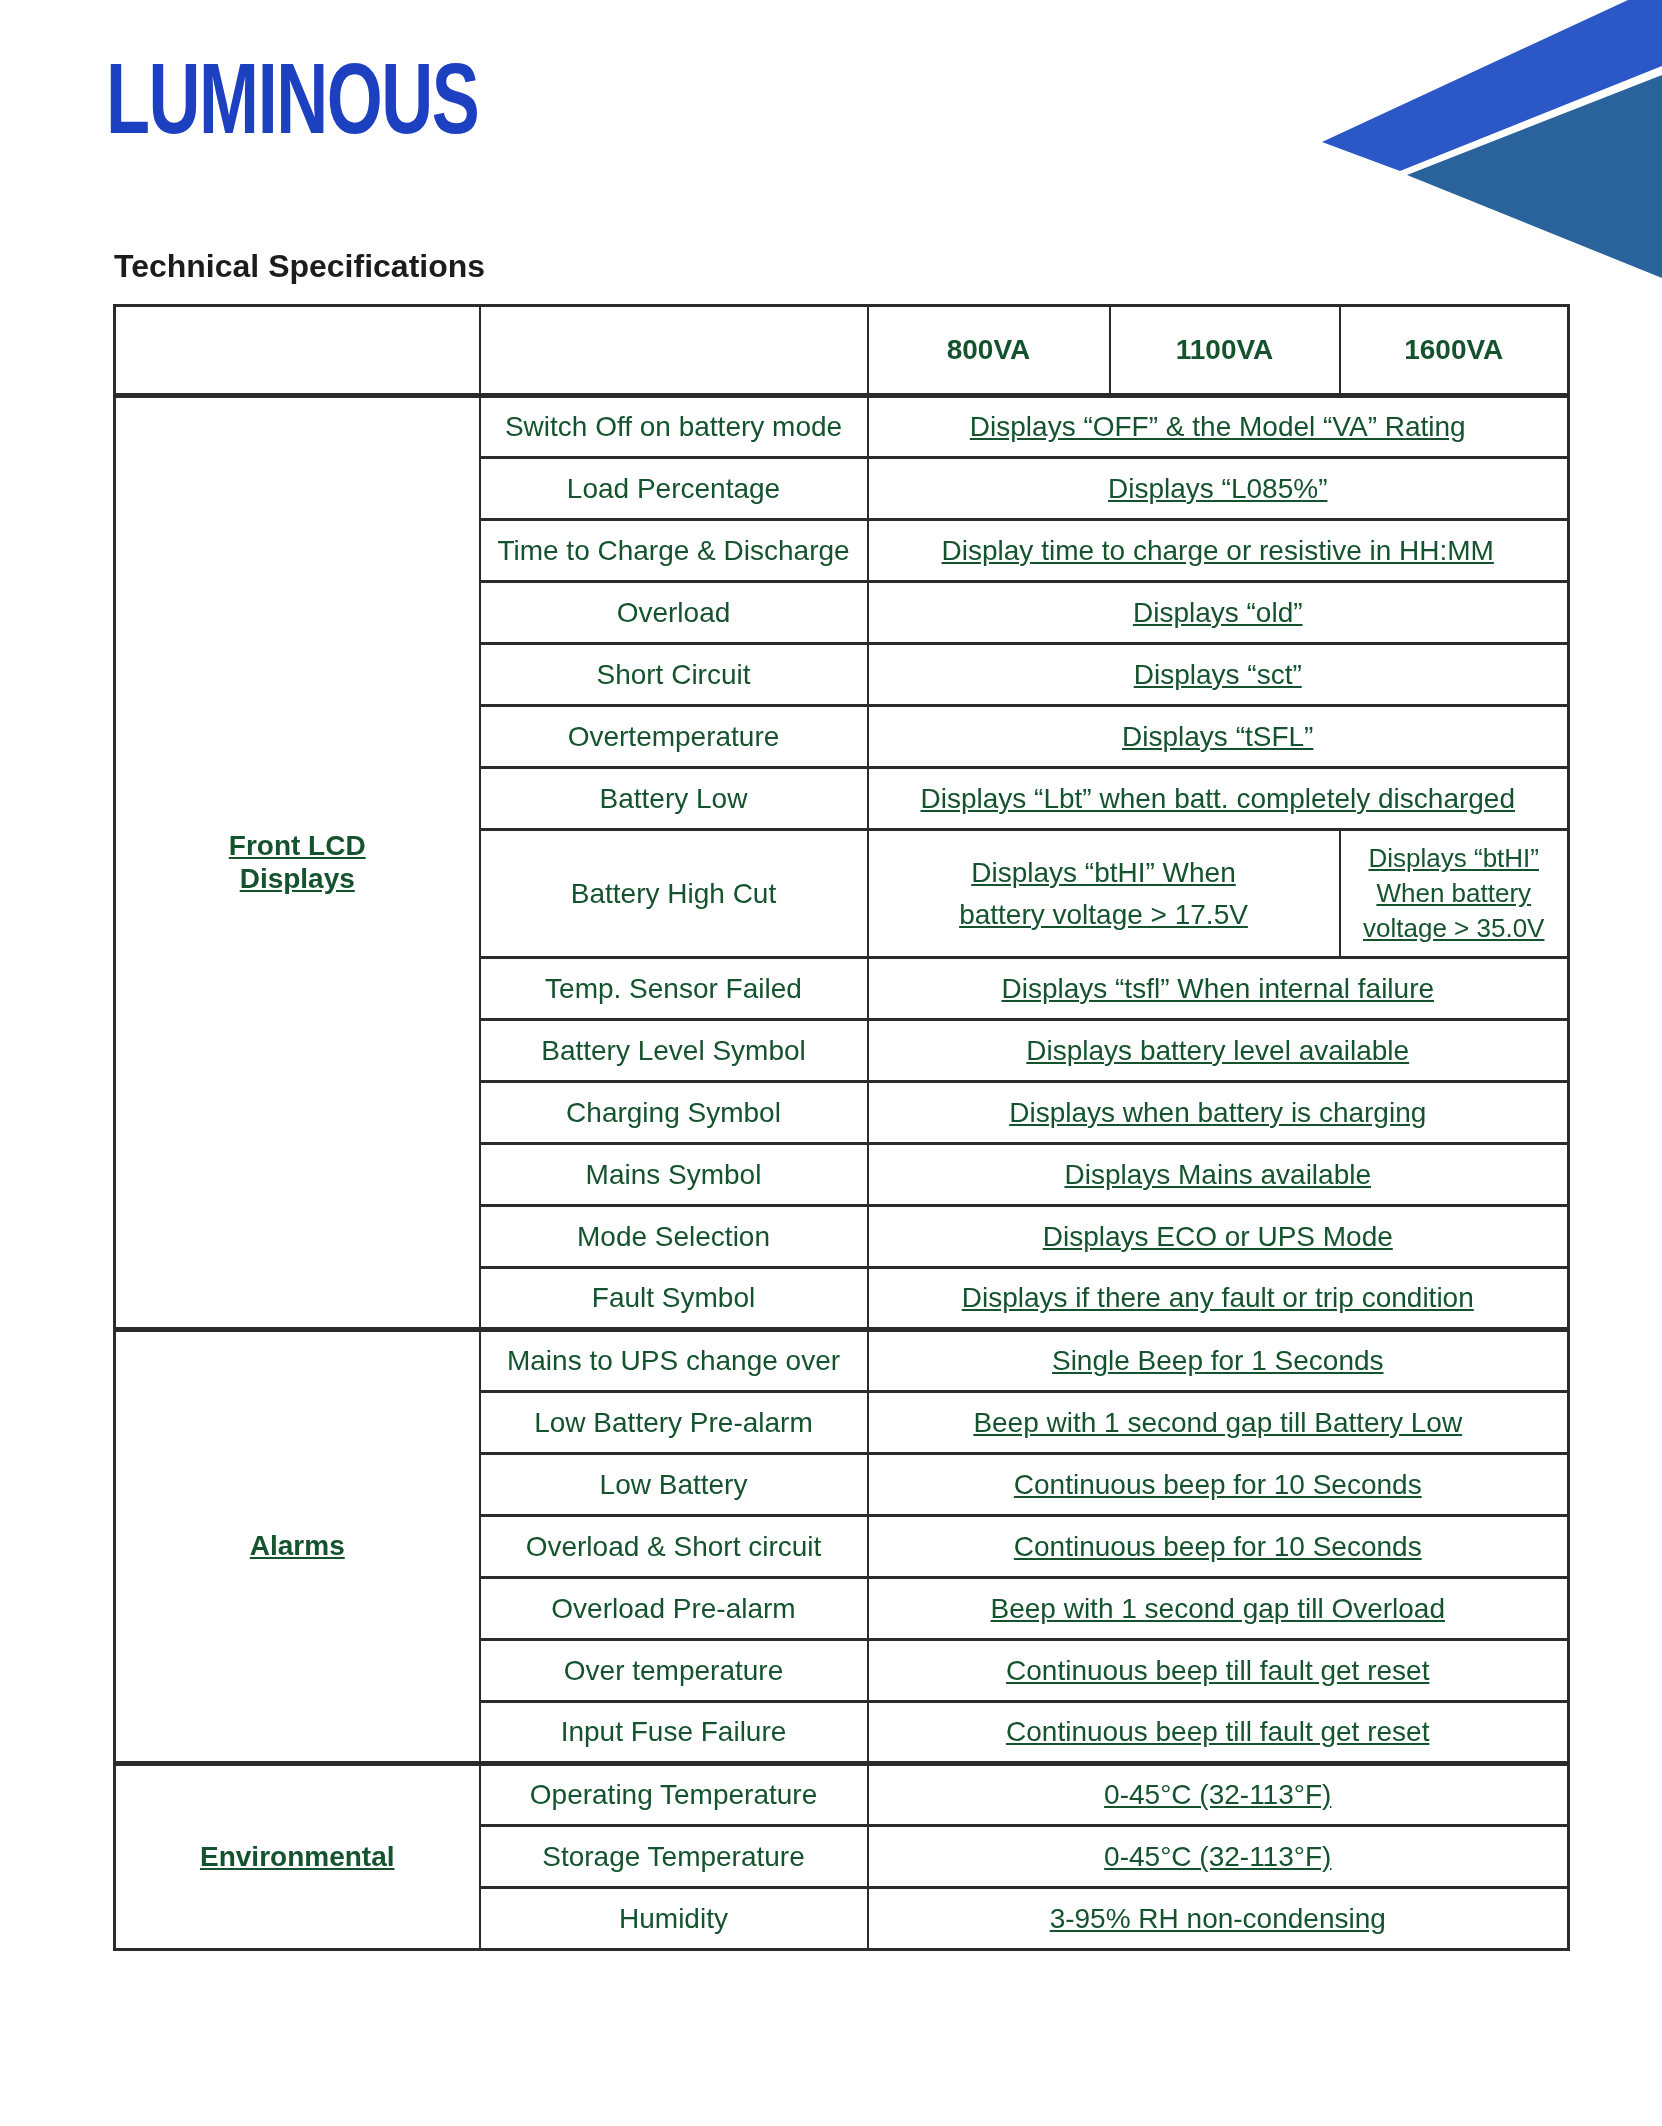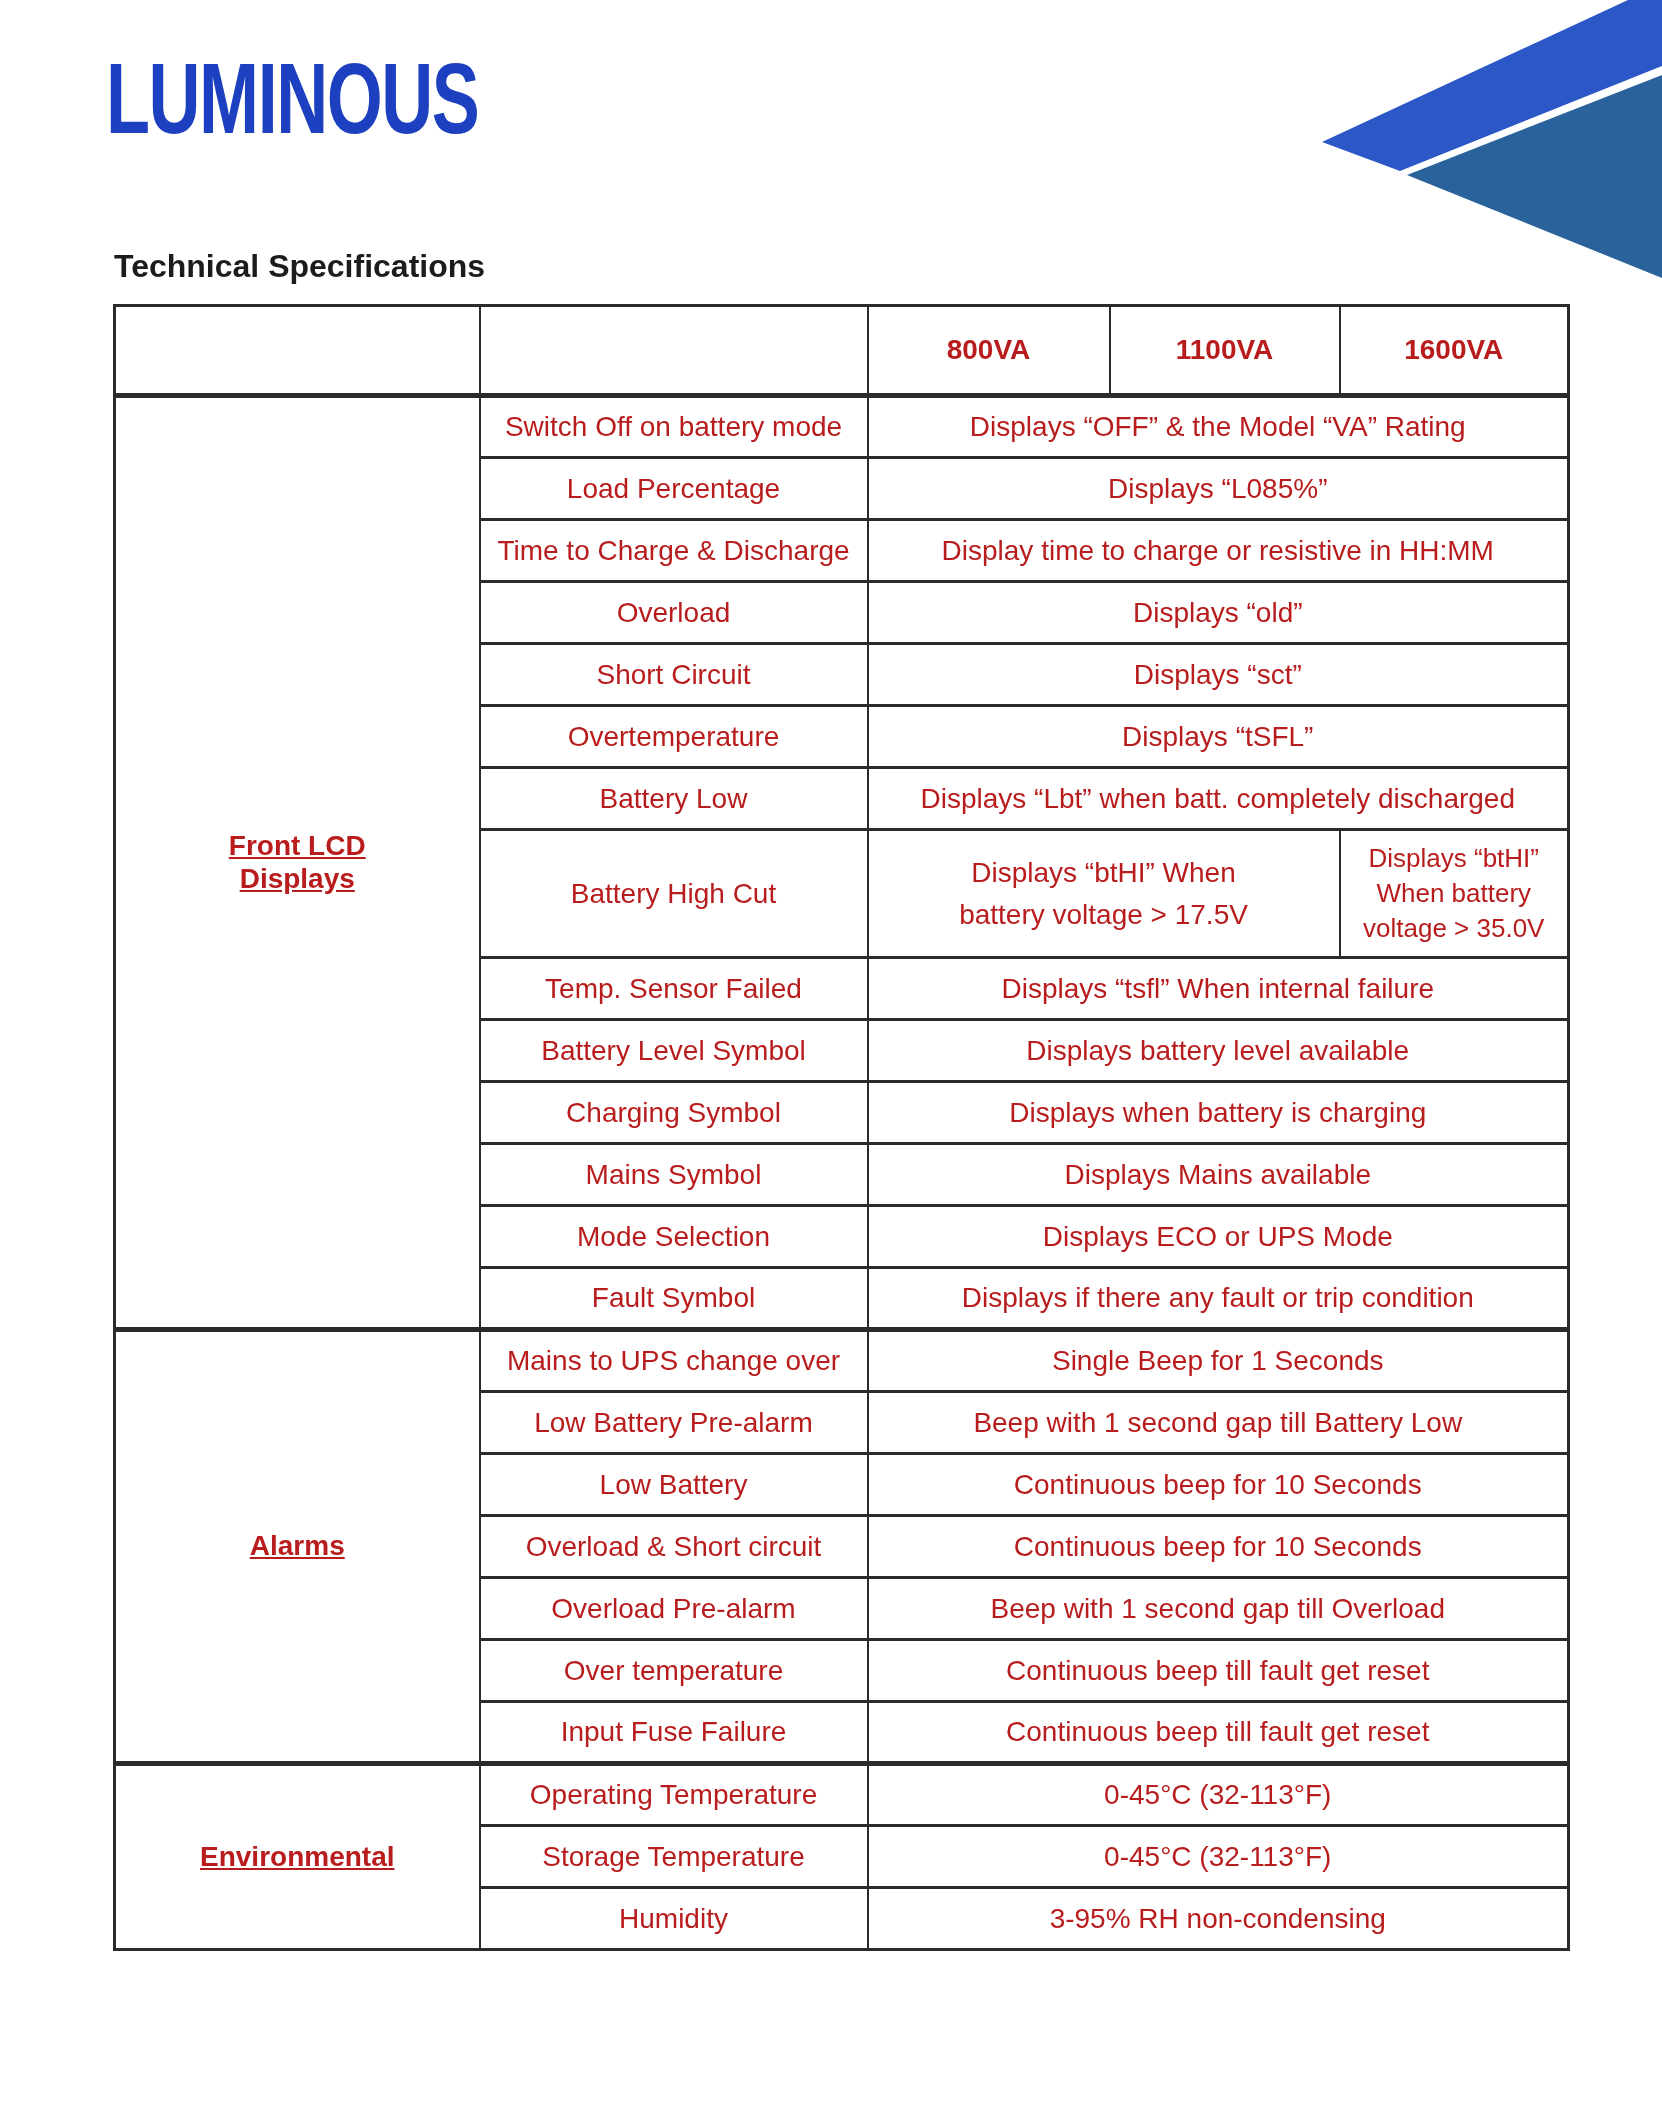--- a/index.html
+++ b/index.html
@@ -36,35 +36,35 @@
     position: absolute; left: 113px; top: 304px;
     width: 1454px;
     border-collapse: collapse; table-layout: fixed;
     border: 3px solid #2b2b2b;
   }
   table.spec td {
     border: 2px solid #2b2b2b;
     border-top-width: 3px; border-bottom-width: 3px;
     padding: 2px 6px;
     text-align: center; vertical-align: middle;
-    font-size: 28px; color: #b91c1c;
+    font-size: 28px; color: #14532d;
     overflow: hidden;
   }
   tr.hdr { height: 90px; }
   tr.hdr td { border-bottom-width: 5px; }
   tr.sec-start td { border-top-width: 5px; }
   tr.r { height: 62px; }
   tr.tall { height: 128px; }
   td.model { font-weight: bold; font-size: 30px; color: #1a1a1a; }
   td.sec-cell {
     font-weight: bold; font-size: 33px; color: #1a1a1a;
     white-space: pre-line; line-height: 1.15; text-decoration: underline;
   }
   td.lbl { }
-  td.val { white-space: pre-line; line-height: 1.5; }
+  td.val { white-space: pre-line; line-height: 1.5; text-decoration: underline; }
   td.val.small { font-size: 26px; line-height: 1.35; }
 
   
   .note1 {
     position: absolute; left: 113px; top: 1988px;
     font-size: 27px; color: #1f1f1f;
   }
   .note2 {
     position: absolute; left: 113px; top: 2048px;
     font-size: 27px; color: #1f1f1f;

